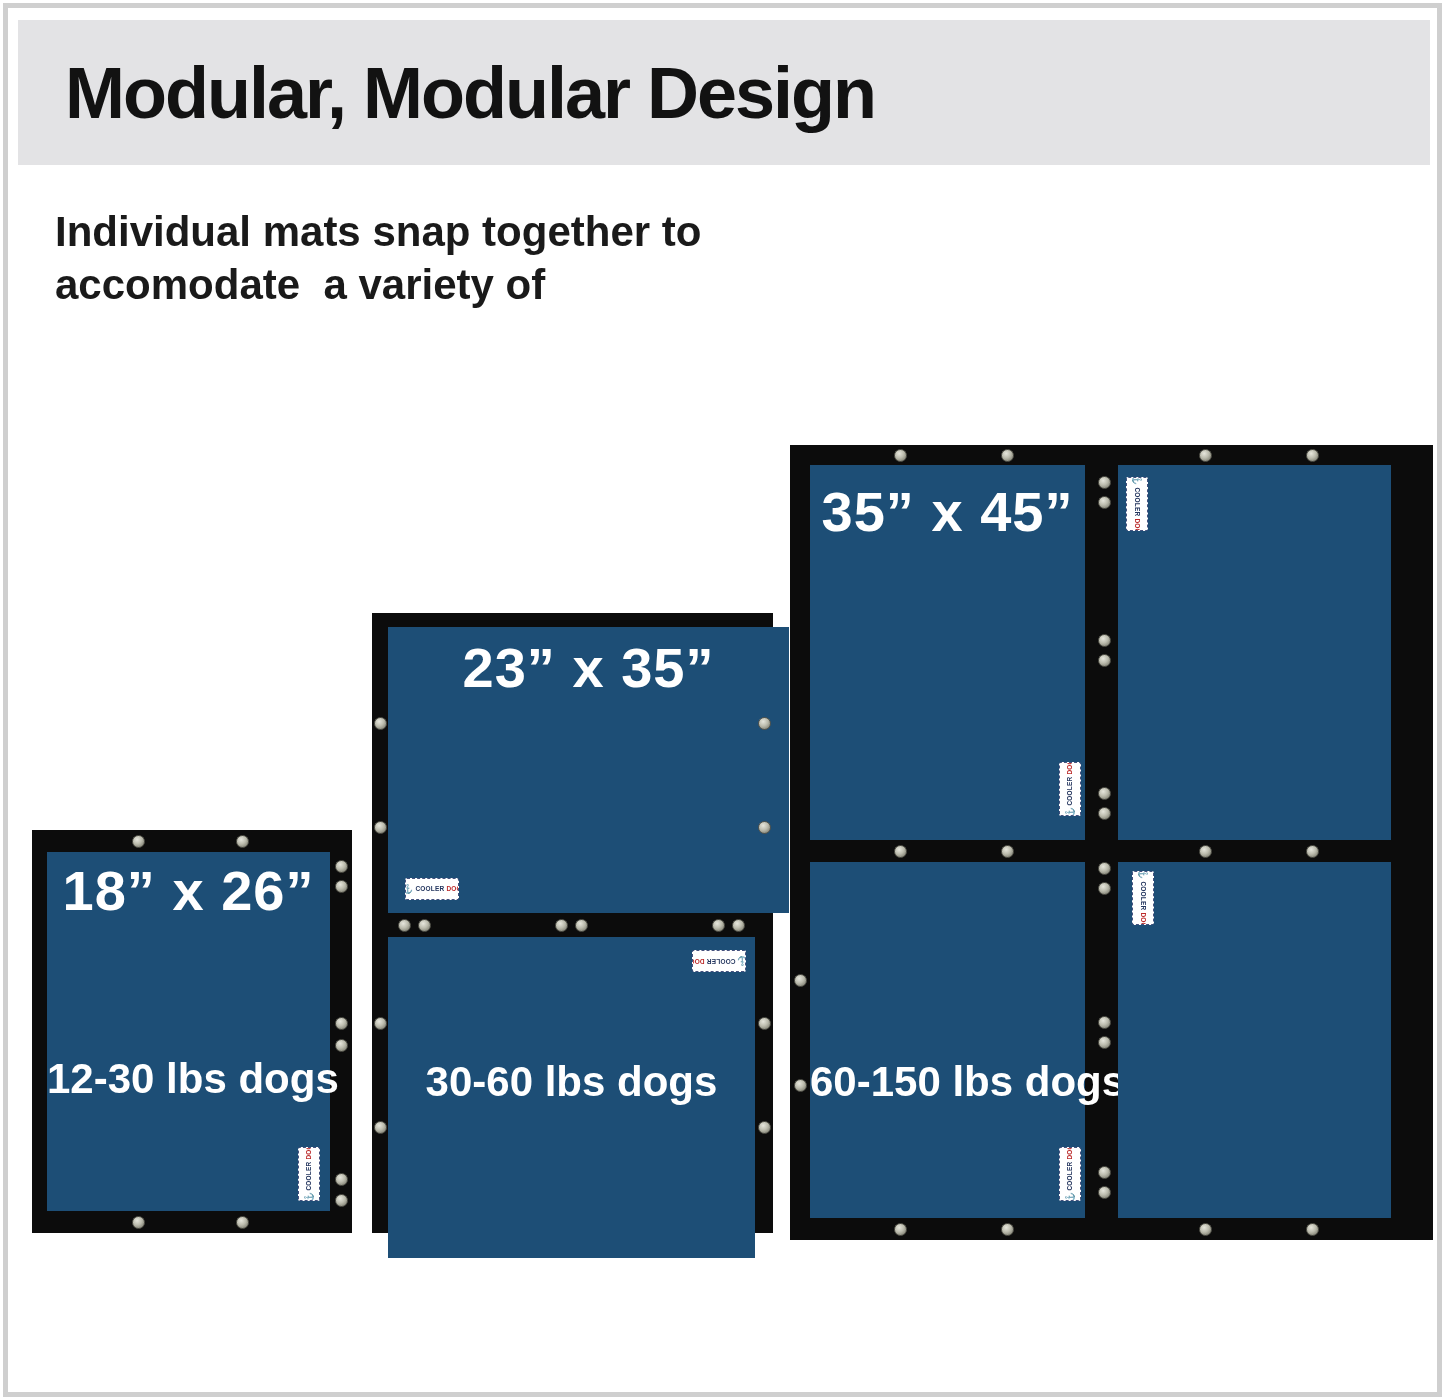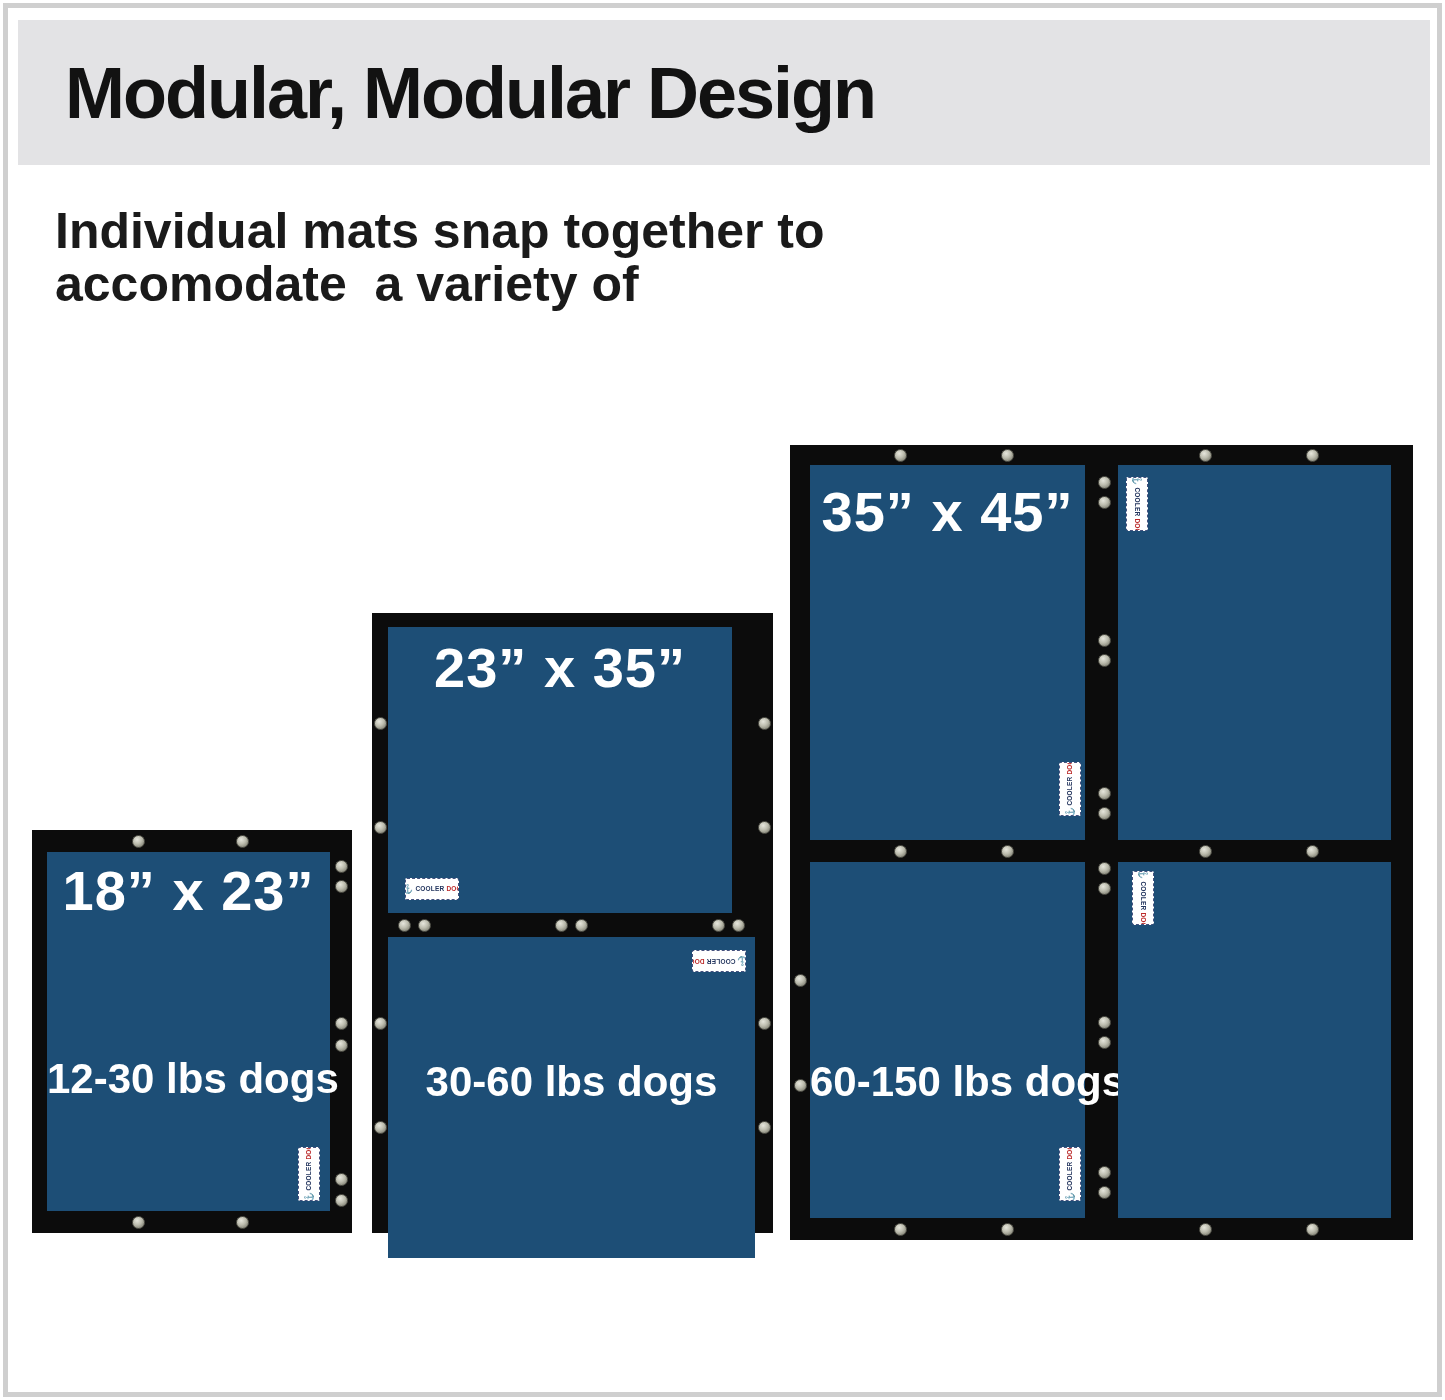--- a/index.html
+++ b/index.html
@@ -19,21 +19,21 @@
     position:absolute;left:18px;top:20px;width:1412px;height:145px;
     background:#e3e3e5;
     display:flex;align-items:center;
   }
   .title{
     padding-left:47px;
     font-size:72px;font-weight:bold;color:#121212;letter-spacing:-2px;
   }
   .description{
     position:absolute;left:55px;top:205px;
-    font-size:50px;font-weight:bold;color:#1a1a1a;line-height:53px;
+    font-size:42px;font-weight:bold;color:#1a1a1a;line-height:53px;
   }
   .desc-line{display:block;white-space:pre;}
   .group{position:absolute;background:#0c0c0c;}
   .mat-blue{position:absolute;background:#1d4e76;}
   .size-label{
     position:absolute;left:0;right:0;text-align:center;
     color:#ffffff;font-weight:bold;font-size:56px;letter-spacing:1px;
     line-height:1.1;white-space:pre;
   }
   .weight-label{
@@ -73,21 +73,21 @@
     <div class="title">Modular, Modular Design</div>
   </div>
 
   <div class="description">
     <span class="desc-line">Individual mats snap together to</span>
     <span class="desc-line">accomodate  a variety of</span>
   </div>
 
   <div class="group" style="left:32px;top:830px;width:320px;height:403px;">
     <div class="mat-blue" style="left:15px;top:22px;width:283px;height:359px;">
-      <div class="size-label" style="top:8px;">18” x 23”</div>
+      <div class="size-label" style="top:8px;">18” x 26”</div>
       <div class="weight-label" style="top:204px;">12-30 lbs dogs</div>
     </div>
 
     <div class="snap" style="left:100px;top:5px;"></div>
     <div class="snap" style="left:204px;top:5px;"></div>
 
     <div class="snap" style="left:100px;top:386px;"></div>
     <div class="snap" style="left:204px;top:386px;"></div>
 
     <div class="snap" style="left:303px;top:30px;"></div>
@@ -99,21 +99,21 @@
 
     <div class="tag-v" style="left:268px;top:318px;">
       <div class="tag-h rot270">
         <span class="tag-logo">⚓</span>
         <span class="tag-text"><span class="navy">COOLER</span> <span class="red">DOG</span></span>
       </div>
     </div>
   </div>
 
   <div class="group" style="left:372px;top:613px;width:401px;height:620px;">
-    <div class="mat-blue" style="left:16px;top:14px;width:344px;height:286px;">
+    <div class="mat-blue" style="left:16px;top:14px;width:401px;height:286px;">
       <div class="size-label" style="top:10px;">23” x 35”</div>
     </div>
     <div class="mat-blue" style="left:16px;top:324px;width:367px;height:321px;">
       <div class="weight-label" style="top:122px;">30-60 lbs dogs</div>
     </div>
 
     <div class="snap" style="left:2px;top:104px;"></div>
     <div class="snap" style="left:2px;top:208px;"></div>
     <div class="snap" style="left:2px;top:404px;"></div>
     <div class="snap" style="left:2px;top:508px;"></div>
@@ -133,21 +133,21 @@
     <div class="tag-h" style="left:33px;top:265px;">
       <span class="tag-logo">⚓</span>
       <span class="tag-text"><span class="navy">COOLER</span> <span class="red">DOG</span></span>
     </div>
     <div class="tag-h rot180" style="left:320px;top:337px;">
       <span class="tag-logo">⚓</span>
       <span class="tag-text"><span class="navy">COOLER</span> <span class="red">DOG</span></span>
     </div>
   </div>
 
-  <div class="group" style="left:790px;top:445px;width:623px;height:795px;">
+  <div class="group" style="left:790px;top:445px;width:623px;height:795px;padding-left:20px;">
     <div class="mat-blue" style="left:20px;top:20px;width:275px;height:375px;">
       <div class="size-label" style="top:16px;">35” x 45”</div>
     </div>
     <div class="mat-blue" style="left:328px;top:20px;width:273px;height:375px;"></div>
     <div class="mat-blue" style="left:20px;top:417px;width:275px;height:356px;">
       <div class="weight-label" style="top:197px;">60-150 lbs dogs</div>
     </div>
     <div class="mat-blue" style="left:328px;top:417px;width:273px;height:356px;"></div>
 
     <div class="snap" style="left:104px;top:4px;"></div>

